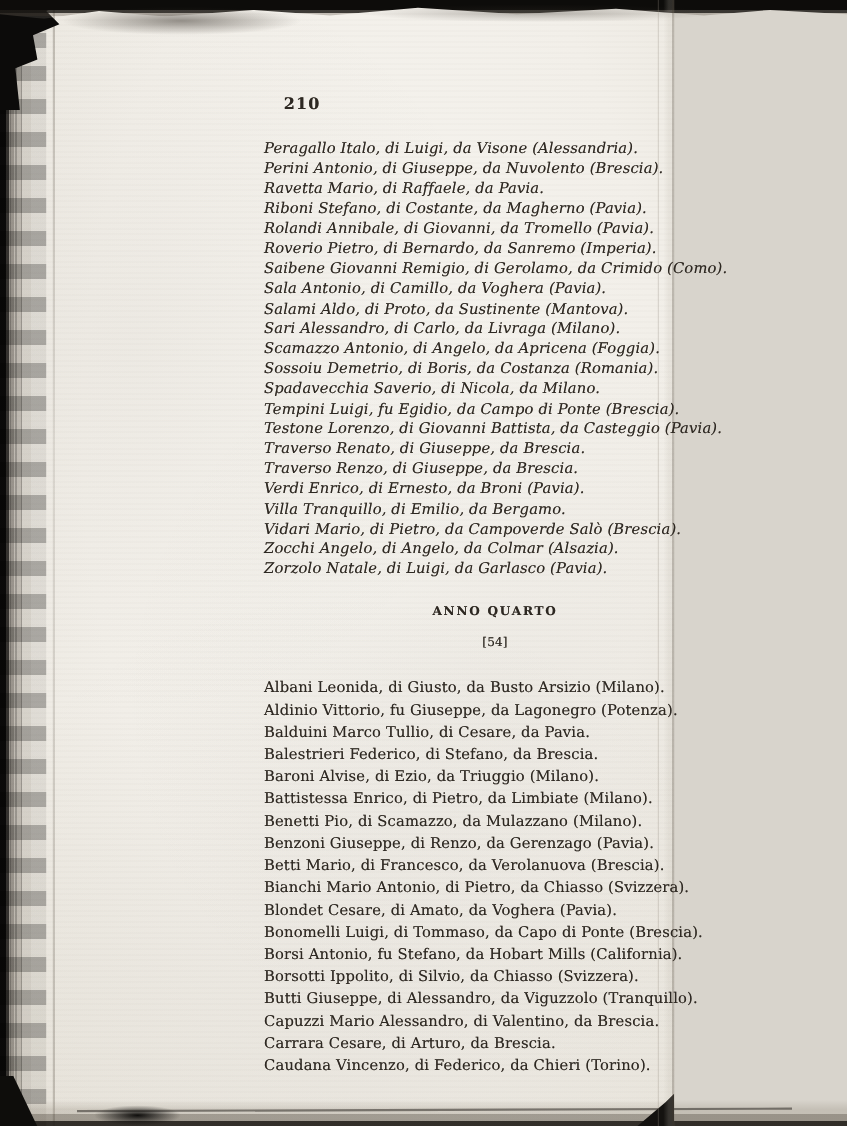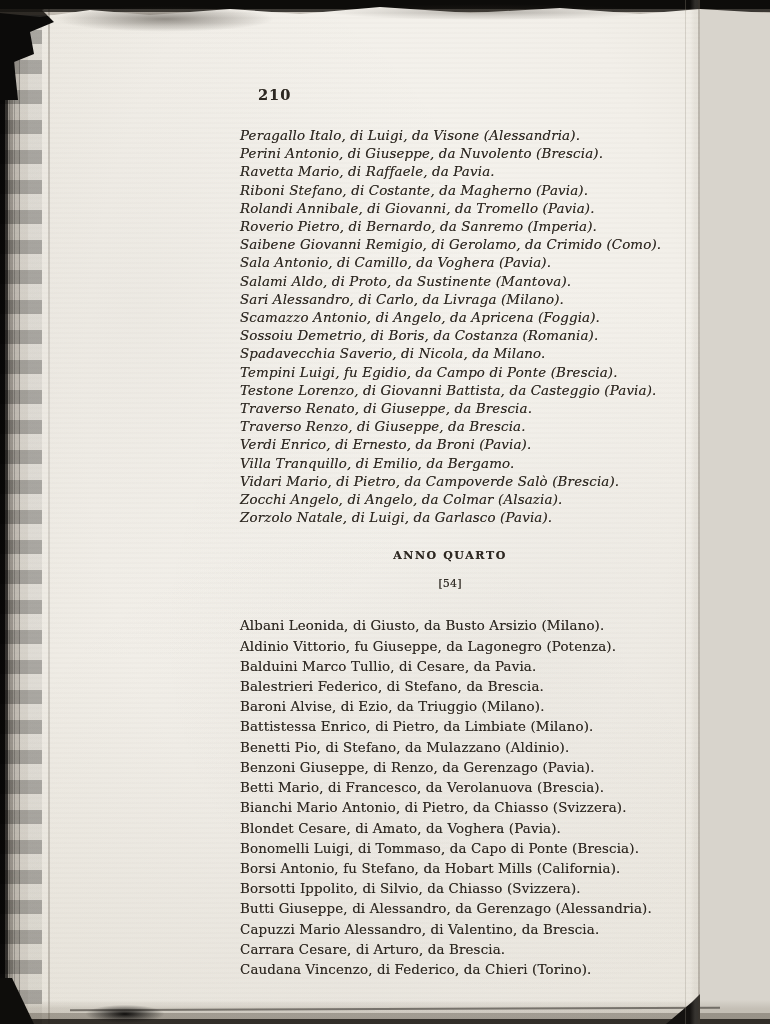--- a/index.html
+++ b/index.html
@@ -3,21 +3,21 @@
 <meta charset="utf-8">
 <style>
   html, body {
     margin: 0; padding: 0;
     width: 770px; height: 1024px;
     overflow: hidden;
     background: #d8d4cc;
   }
   .scan-root {
     position: relative;
-    width: 700px; height: 1024px;
+    width: 613px; height: 1024px;
     background:
       radial-gradient(ellipse at 55% 38%, #f6f4ef 0%, #f2efe9 55%, #e7e3da 100%);
     font-family: "DejaVu Serif", "Liberation Serif", serif;
     color: #2d2822;
   }
   
   .paper-noise {
     position: absolute; inset: 0; pointer-events: none;
     background:
       radial-gradient(circle at 20% 30%, rgba(120,110,95,.05), transparent 40%),
@@ -173,28 +173,28 @@
 
     <div class="section-count">[54]</div>
 
     <div class="roster roster-two">
         <div class="entry">Albani Leonida, di Giusto, da Busto Arsizio (Milano).</div>
         <div class="entry">Aldinio Vittorio, fu Giuseppe, da Lagonegro (Potenza).</div>
         <div class="entry">Balduini Marco Tullio, di Cesare, da Pavia.</div>
         <div class="entry">Balestrieri Federico, di Stefano, da Brescia.</div>
         <div class="entry">Baroni Alvise, di Ezio, da Triuggio (Milano).</div>
         <div class="entry">Battistessa Enrico, di Pietro, da Limbiate (Milano).</div>
-        <div class="entry">Benetti Pio, di Stefano, da Mulazzano (Aldinio).</div>
+        <div class="entry">Benetti Pio, di Scamazzo, da Mulazzano (Milano).</div>
         <div class="entry">Benzoni Giuseppe, di Renzo, da Gerenzago (Pavia).</div>
         <div class="entry">Betti Mario, di Francesco, da Verolanuova (Brescia).</div>
         <div class="entry">Bianchi Mario Antonio, di Pietro, da Chiasso (Svizzera).</div>
         <div class="entry">Blondet Cesare, di Amato, da Voghera (Pavia).</div>
         <div class="entry">Bonomelli Luigi, di Tommaso, da Capo di Ponte (Brescia).</div>
         <div class="entry">Borsi Antonio, fu Stefano, da Hobart Mills (California).</div>
         <div class="entry">Borsotti Ippolito, di Silvio, da Chiasso (Svizzera).</div>
-        <div class="entry">Butti Giuseppe, di Alessandro, da Gerenzago (Alessandria).</div>
+        <div class="entry">Butti Giuseppe, di Alessandro, da Viguzzolo (Tranquillo).</div>
         <div class="entry">Capuzzi Mario Alessandro, di Valentino, da Brescia.</div>
         <div class="entry">Carrara Cesare, di Arturo, da Brescia.</div>
         <div class="entry">Caudana Vincenzo, di Federico, da Chieri (Torino).</div>
       </div>
 
   </div>
 </div>
 
 </body></html>

